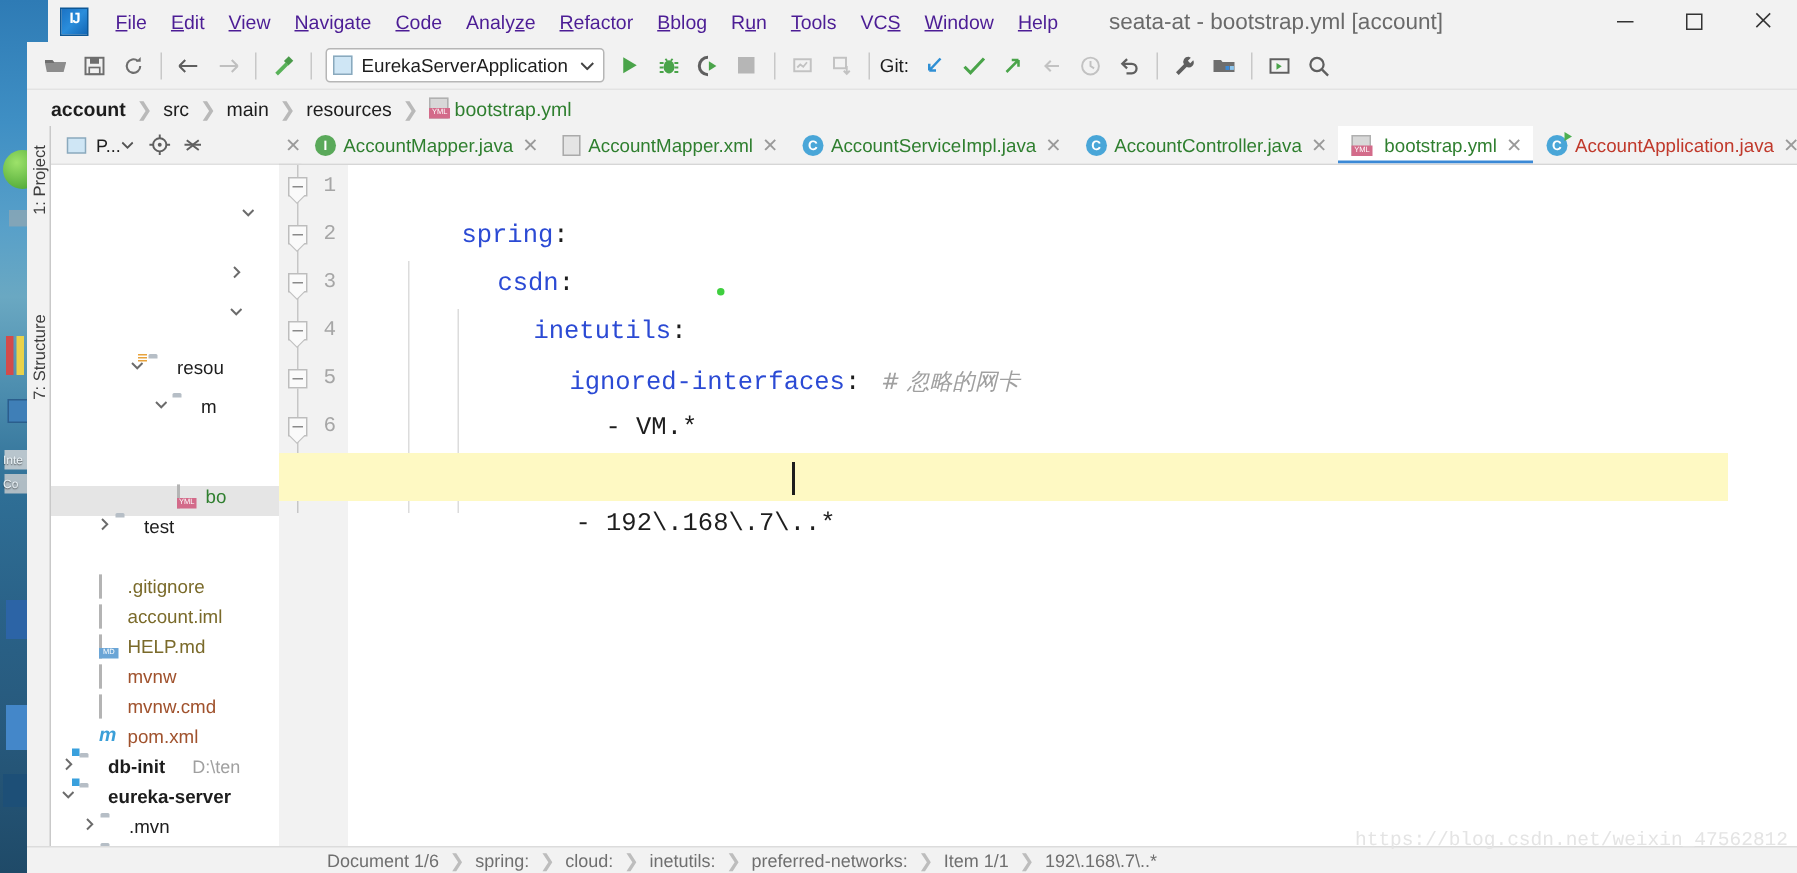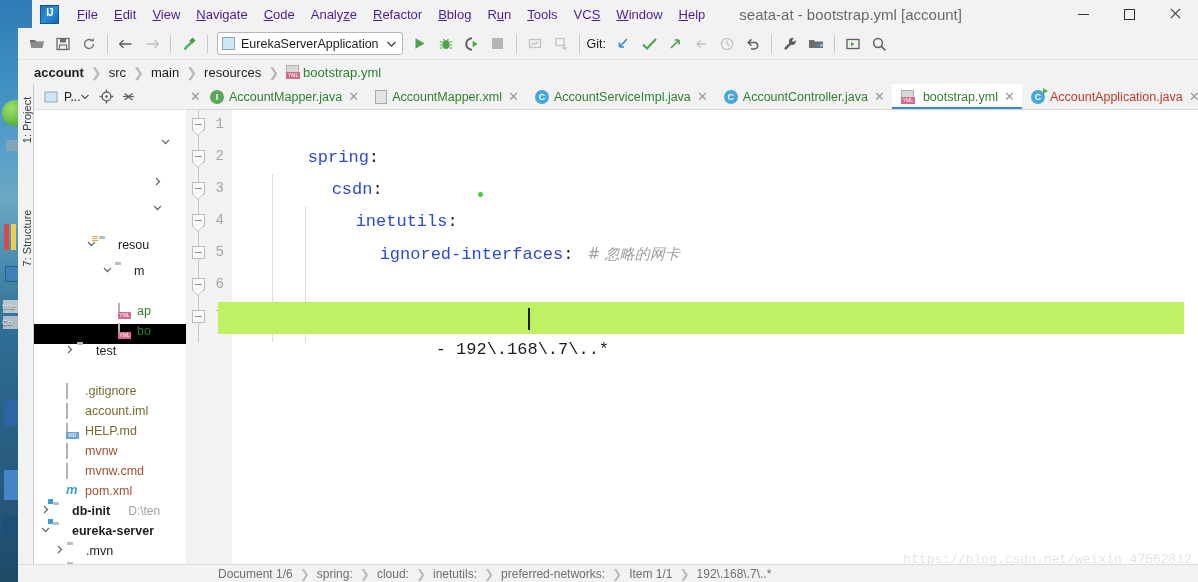--- a/index.html
+++ b/index.html
@@ -132,21 +132,21 @@
   }
   .folder:before{content:"";position:absolute;left:0;top:-2px;width:6px;height:3px;background:#b6bec6;border-radius:1px 1px 0 0;}
   .folder.orange{background:#f08a42;} .folder.orange:before{background:#f08a42;}
   .folder.src:after{content:"";position:absolute;right:0;bottom:0;width:5px;height:5px;background:#39a0dd;}
   .folder.res:after{content:"";position:absolute;right:1px;bottom:1px;width:6px;height:1px;background:#e8a33d;
      box-shadow:0 2px 0 #e8a33d,0 4px 0 #e8a33d;}
   .fileicon{width:12px;height:14px;background:#e4e4e4;border:1px solid #b4b4b4;position:relative;}
   .fileicon .tag{position:absolute;left:-1px;bottom:-1px;width:13px;height:7px;font-size:5px;line-height:7px;
      color:#fff;text-align:center;font-family:"Liberation Sans",sans-serif;}
   .tag.yml{background:#d36b8a;} .tag.md{background:#6aa5d6;}
-  .highlight-row{ background:#000000; }
+  .highlight-row{ background:#e5e5e5; }
   .highlight-yellow{ background:#fbf8d8; }
   .micon{color:#3b9fd8;font-style:italic;font-weight:bold;font-size:13px;line-height:12px;}
   .loc{ color:#a0a0a0; margin-left:18px; font-size:12px; }
 
   
   #editorwrap{
     position:absolute; left:186px; top:84px; width:1012px; height:480px; background:#fff;
   }
   #tabs{
     height:26px; background:#f2f2f2; display:flex; align-items:stretch;
@@ -183,21 +183,21 @@
   .foldmark:after{ content:"";position:absolute;left:2px;top:5px;width:7px;height:1px;background:#8a8a8a; }
   .foldmark .tip{ position:absolute;left:-1px;top:11px;width:13px;height:6px; }
   .foldmark .tip:before{content:"";position:absolute;left:0;top:0;border-left:6px solid transparent;
     border-right:6px solid transparent;border-top:6px solid #bdbdbd;}
   .foldmark .tip:after{content:"";position:absolute;left:1px;top:0;border-left:5px solid transparent;
     border-right:5px solid transparent;border-top:5px solid #fafafa;}
 
   #code{ position:absolute;left:46px;top:0;right:0;height:454px; }
   .cline{ position:absolute;left:0;height:32px;line-height:32px;white-space:pre;
     font-family:"Liberation Mono",monospace;font-size:17px; }
-  .cline.hl{ background:#bef264;left:-46px;padding-left:46px;right:0;width:966px;margin-left:32px; }
+  .cline.hl{ background:#fef9c3;left:-46px;padding-left:26px;right:0;width:966px; }
   .k{ color:#2b4ad4; }
   .punct{ color:#1d1d1d; }
   .val{ color:#1d1d1d; }
   .cmt{ color:#a0a0a0;font-style:italic; }
   .cmt.cjk{ font-family:"DejaVu Sans",sans-serif;font-size:15px; }
   .indentguide{ position:absolute;width:1px;background:#dcdcdc; }
   #caret{ position:absolute;width:2px;height:22px;background:#1d1d1d; }
   #greendot{ position:absolute;width:5px;height:5px;border-radius:50%;background:#3fcf3f; }
 
   
@@ -478,24 +478,20 @@
       <span class="ficon"><span class="folder res"></span></span>
       <span class="lbl">resou</span>
     </div>
     <div class="trow" style="top:154px;padding-left:68px">
       <svg class="arrow" viewBox="0 0 11 11">
           <path d="M2 4l3.5 3.5L9 4" fill="none" stroke="#6b6b6b" stroke-width="1.3"></path>
         </svg>
       <span class="ficon"><span class="folder"></span></span>
       <span class="lbl">m</span>
     </div>
-    <div class="trow" style="top:194px;padding-left:84px">
-      <span class="ficon"><span class="fileicon"><span class="tag yml">YML</span></span></span>
-      <span class="lbl file" style="color:#2f7f2f">ap</span>
-    </div>
     <div class="trow highlight-row" style="top:214px;padding-left:84px">
       <span class="ficon"><span class="fileicon"><span class="tag yml">YML</span></span></span>
       <span class="lbl" style="color:#2f7f2f">bo</span>
     </div>
     <div class="trow" style="top:234px;padding-left:30px">
       <svg class="arrow" viewBox="0 0 11 11">
           <path d="M4 2l3.5 3.5L4 9" fill="none" stroke="#6b6b6b" stroke-width="1.3"></path>
         </svg>
       <span class="ficon"><span class="folder"></span></span>
       <span class="lbl">test</span>
@@ -638,20 +634,23 @@
       </div>
       <div class="cline" style="top:32px;left:18px">
         <span class="k">csdn</span><span class="punct">:</span>
       </div>
       <div class="cline" style="top:64px;left:42px">
         <span class="k">inetutils</span><span class="punct">:</span>
       </div>
       <div class="cline" style="top:96px;left:66px">
         <span class="k">ignored-interfaces</span><span class="punct">:</span><span class="cmt cjk" style="margin-left:14px"># 忽略的网卡</span>
       </div>
+      <div class="cline" style="top:128px;left:90px">
+        <span class="val">- VM.*</span>
+      </div>
       <div class="cline" style="top:160px;left:66px">
         <span class="k">preferred-networks</span><span class="punct">:</span><span class="cmt cjk" style="margin-left:14px"># 要是用的网卡的网段</span>
       </div>
       <div class="cline hl" style="top:192px">
         <span style="display:inline-block;width:90px"></span><span class="val">- 192\.168\.7\..*</span>
       </div>
 
       <div id="caret" style="left:296px;top:198px"></div>
       <div id="greendot" style="left:246px;top:82px"></div>
     </div>

